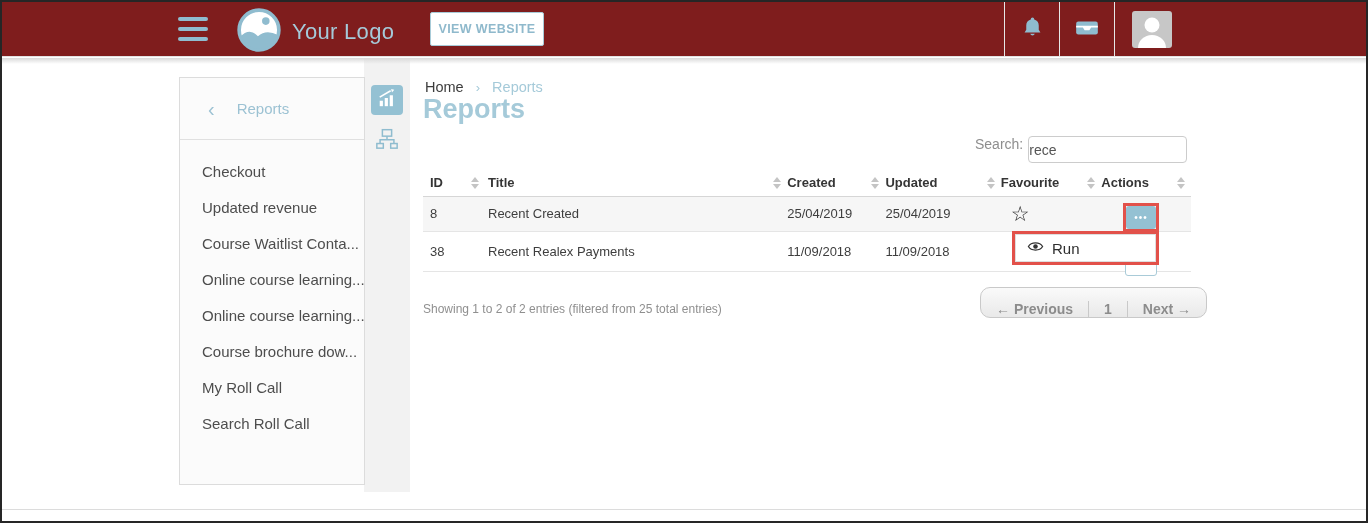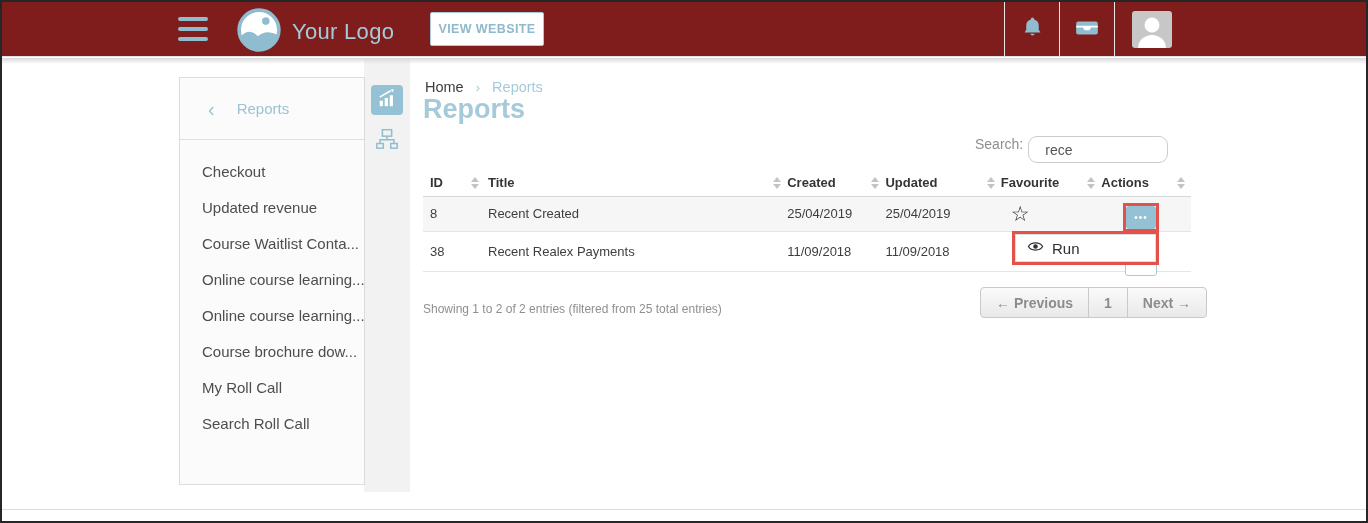--- a/index.html
+++ b/index.html
@@ -40,21 +40,21 @@
 
   
   .breadcrumb { position:absolute; left:423px; top:77px; font-size:14.5px; z-index:1; }
   .crumb-home { color:#3c3c3c; cursor:pointer; }
   .crumb-sep { color:#a5cad9; margin:0 8px; font-size:13px; }
   .crumb-current { color:#a5cad9; cursor:pointer; }
   .page-title { position:absolute; left:421px; top:92px; font-size:27px; font-weight:bold; color:#a5cad9; }
 
   .search-row { position:absolute; left:933px; top:134px; display:flex; align-items:flex-start;margin-left:40px; }
   .search-label { color:#8e8e8e; font-size:14px; margin-right:5px; }
-  .search-input { width:140px; height:27px; border:1px solid #ccc; border-radius:9px; font-size:14px; color:#555; padding:0 16px; font-family:"Liberation Sans",sans-serif; }
+  .search-input { width:159px; height:27px; border:1px solid #ccc; border-radius:4px; font-size:14px; color:#555; padding:0 0; font-family:"Liberation Sans",sans-serif; }
 
   .report-table { position:absolute; left:421px; top:168px; width:768px; border-collapse:collapse; font-size:13px; color:#3e3e3e; }
   .report-table th { font-weight:bold; color:#353535; text-align:left; height:26px; border-bottom:1px solid #d6d6d6; cursor:pointer; }
   .report-table th .th-inner { display:flex; align-items:center; justify-content:space-between; padding-right:6px;gap:28px; }
   .sort-icon { display:inline-flex; flex-direction:column; gap:2px; align-items:center; }
   .sort-icon i { display:block; width:0; height:0; border-left:4px solid transparent; border-right:4px solid transparent; }
   .sort-icon .up { border-bottom:5px solid #c4c4c4; }
   .sort-icon .down { border-top:5px solid #c4c4c4; }
   .report-table td { border-bottom:1px solid #e5e5e5; }
   .row-odd td { background:#f6f6f6; }
@@ -62,21 +62,21 @@
   .row-even td { height:40px; }
   .col-id { width:39px; padding-left:7px; }
   .col-title { width:353px; padding-left:3px; }
   .col-created { width:100px; }
   .col-updated { width:120px; }
   .col-fav { width:90px; }
   .col-actions { width:66px; }
   .fav-star { font-size:21px; color:#1f1f1f; padding-left:10px; cursor:pointer; line-height:1; display:inline-block; }
 
   .table-info { position:absolute; left:421px; top:300px; font-size:12px; color:#8f8f8f; }
-  .pagination { position:absolute; left:978px; top:285px; height:31px; display:flex; border:1px solid #c9c9c9; border-radius:4px; overflow:hidden; background:linear-gradient(#fafafa,#e9e9e9); }
+  .pagination { position:absolute; left:978px; top:285px; height:31px; display:flex; border:1px solid #c9c9c9; border-radius:10px; overflow:hidden; background:linear-gradient(#fafafa,#e9e9e9);align-items:flex-end; }
   .page-btn { display:flex; align-items:center; padding:0 15px; font-size:14px; font-weight:bold; color:#8c8c8c; cursor:pointer; }
   .page-btn + .page-btn { border-left:1px solid #c9c9c9; }
 
   
   .ghost-actions-btn { position:absolute; left:1123px; top:248px; width:32px; height:26px; background:#fff; border:1px solid #a9cbd8; border-radius:3px; z-index:3; cursor:pointer; }
   .annotation-box { border:3px solid #e2514a; }
   .actions-annotation { position:absolute; left:1121px; top:201px; z-index:6; }
   .dots-btn { display:block; width:30px; height:23px; background:#94c1d3; border:none; border-radius:3px; color:#fff; font-size:10px; letter-spacing:1px; line-height:1; cursor:pointer; }
   .dropdown-annotation { position:absolute; left:1010px; top:229px; z-index:5; background:#fff; }
   .run-dropdown { width:141px; height:28px; background:#fff; border:1px solid #dedede; display:flex; align-items:center; padding-left:11px; gap:8px; cursor:pointer; }

